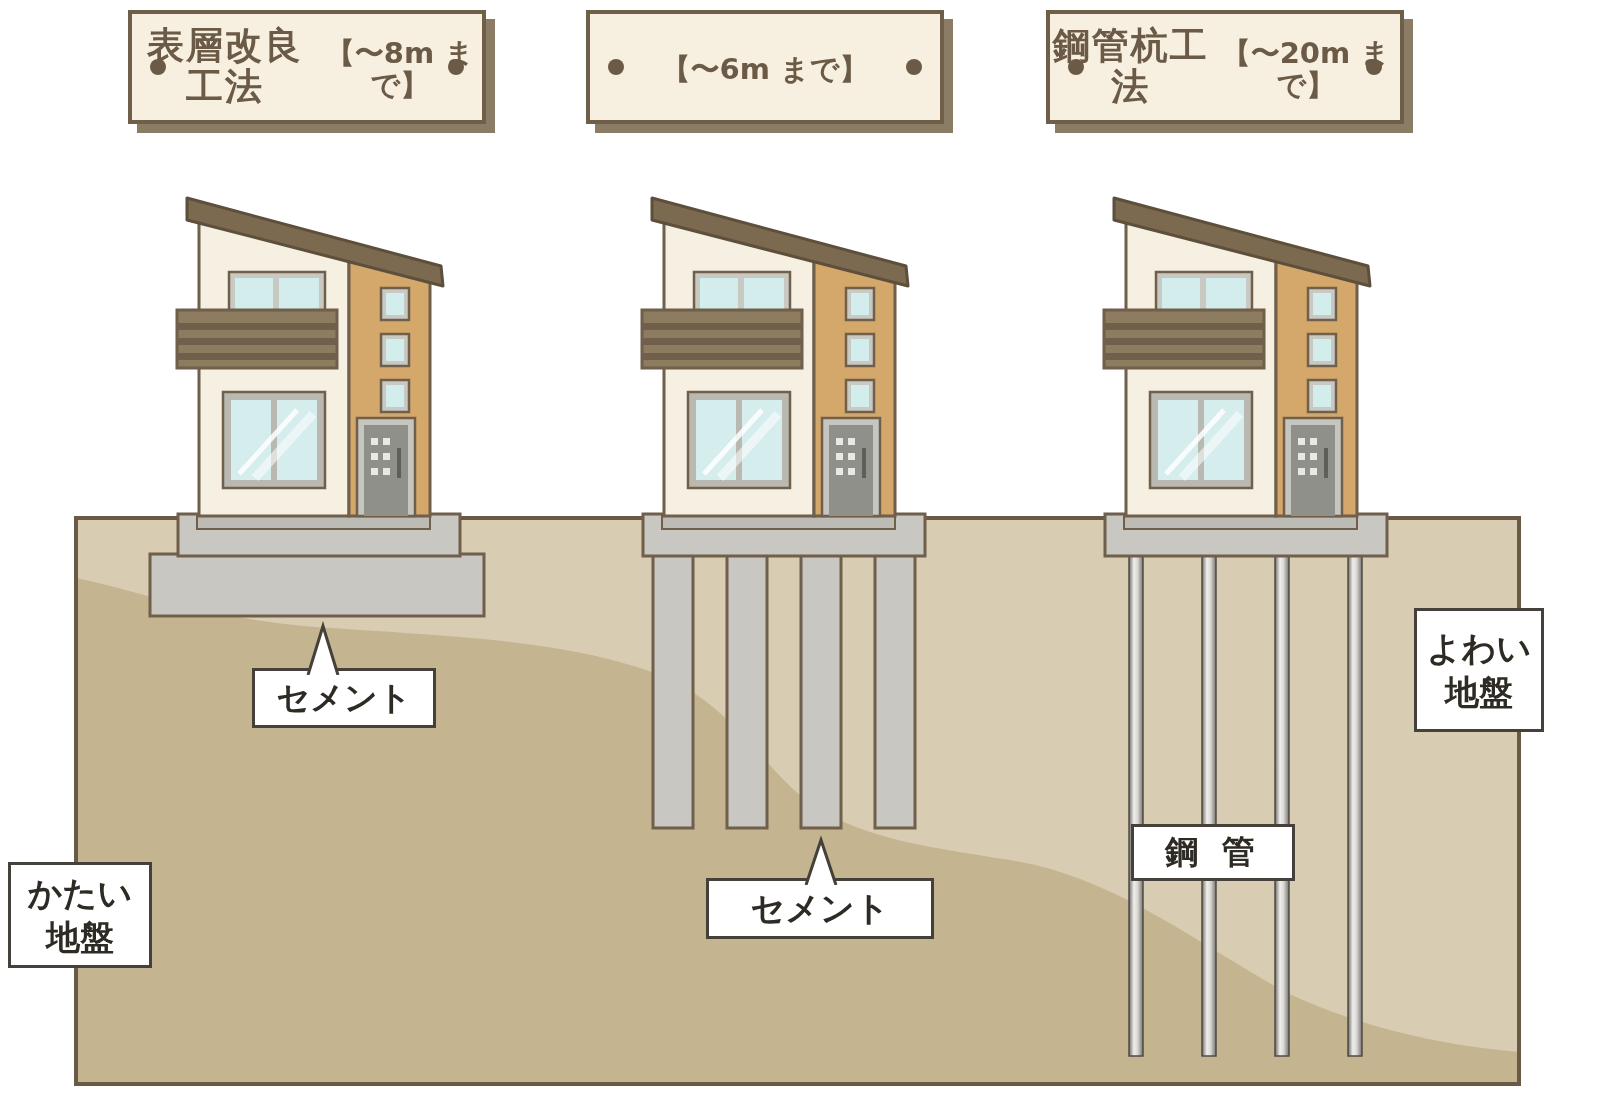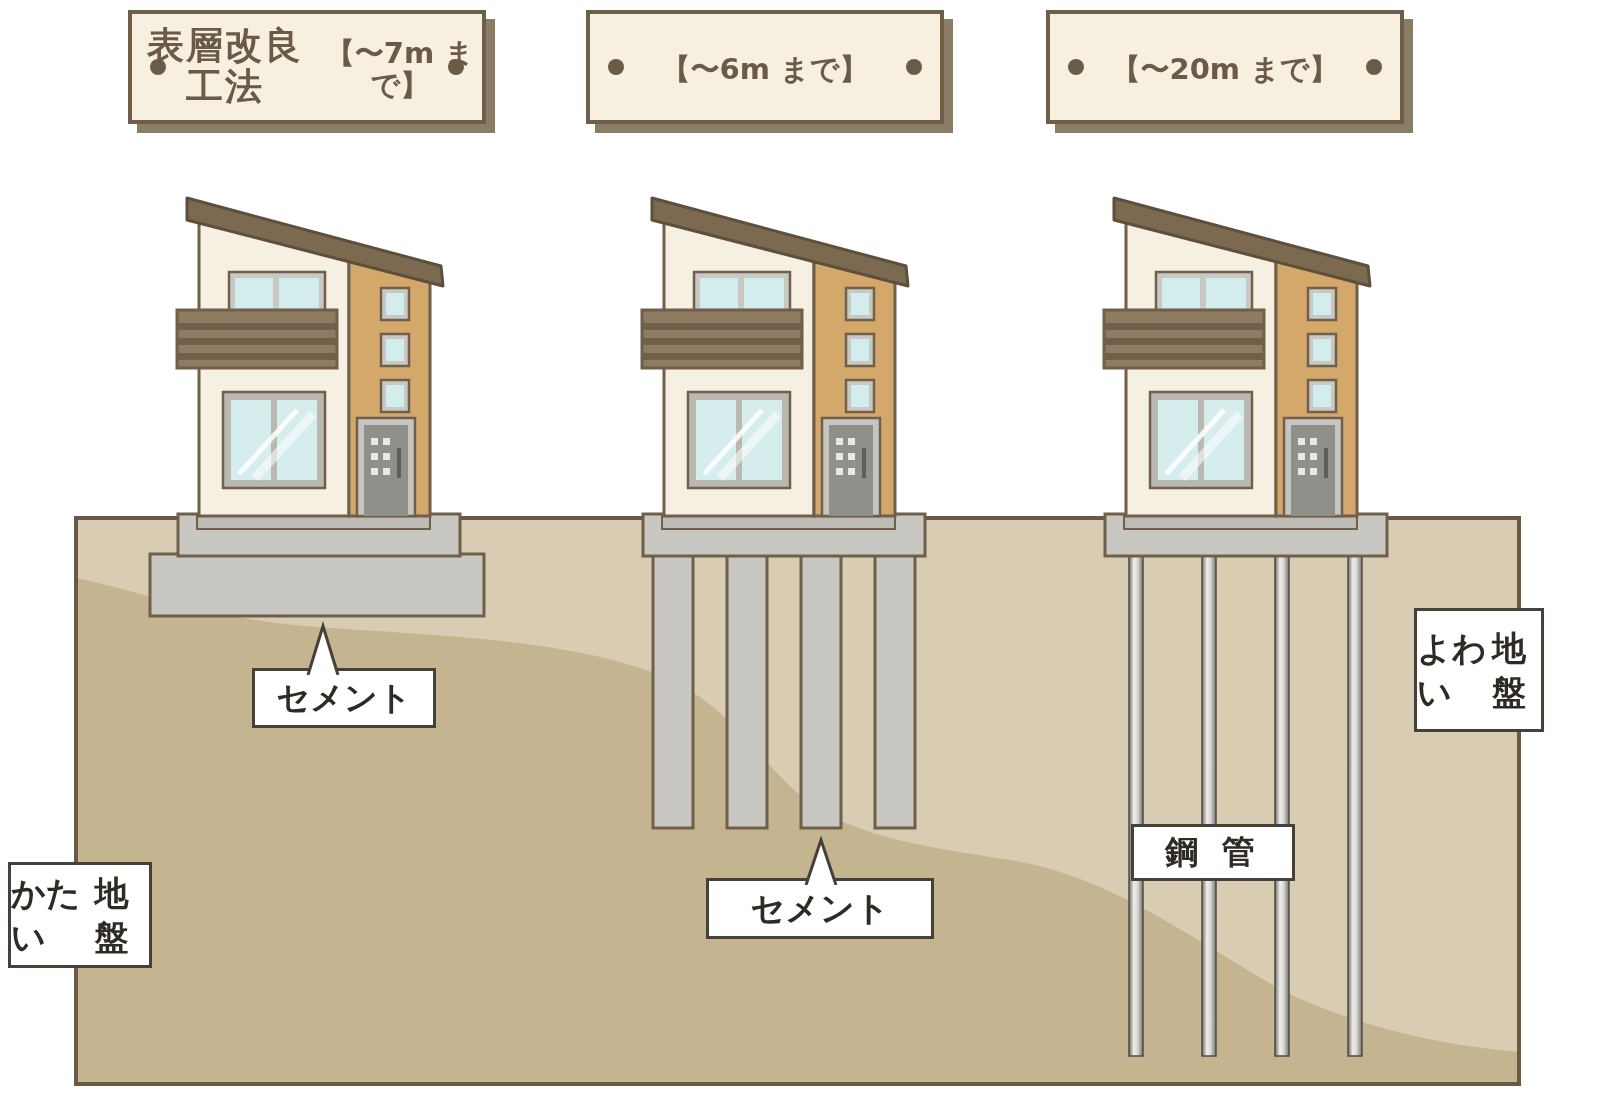--- a/index.html
+++ b/index.html
@@ -32,21 +32,21 @@
   
   .label{
     position:absolute;background:#ffffff;border:3px solid #45413a;
     display:flex;align-items:center;justify-content:center;
     box-sizing:border-box;font-weight:bold;color:#2e2a24;
   }
   .label .ptr{position:absolute;}
   .label-cement-1{left:252px;top:668px;width:184px;height:60px;font-size:33px;}
   .label-cement-2{left:706px;top:878px;width:228px;height:61px;font-size:34px;}
   .label-pipe{left:1131px;top:824px;width:164px;height:57px;font-size:33px;letter-spacing:6px;}
-  .glabel{flex-direction:row;line-height:1.3;font-size:34px;}
+  .glabel{flex-direction:column;line-height:1.3;font-size:34px;}
   .label-weak{left:1414px;top:608px;width:130px;height:124px;}
   .label-hard{left:8px;top:862px;width:144px;height:106px;}
 </style>
 </head>
 <body>
 
 <div class="canvas">
 
   <svg class="scene" width="1600" height="1117" viewBox="0 0 1600 1117">
     <defs>
@@ -138,32 +138,33 @@
 
     <use href="#house" transform="translate(185,190)"></use>
     <use href="#house" transform="translate(650,190)"></use>
     <use href="#house" transform="translate(1112,190)"></use>
   </svg>
 
   <div class="title-box" style="left:128px">
     <span class="dot dot-l"></span>
     <span class="dot dot-r"></span>
     <div class="t1">表層改良工法</div>
-    <div class="t2">【〜7m まで】</div>
+    <div class="t2">【〜8m まで】</div>
   </div>
 
   <div class="title-box" style="left:586px">
     <span class="dot dot-l"></span>
     <span class="dot dot-r"></span>
     <div class="t2">【〜6m まで】</div>
   </div>
 
   <div class="title-box" style="left:1046px">
     <span class="dot dot-l"></span>
     <span class="dot dot-r"></span>
+    <div class="t1">鋼管杭工法</div>
     <div class="t2">【〜20m まで】</div>
   </div>
 
   <div class="label label-cement-1">
     <svg class="ptr" style="top:-50px;left:48px;" width="40" height="54" viewBox="0 0 40 54">
       <path d="M5,54 L20,5 L35,54" fill="#ffffff" stroke="#45413a" stroke-width="3"></path>
     </svg>
     <span>セメント</span>
   </div>
 

